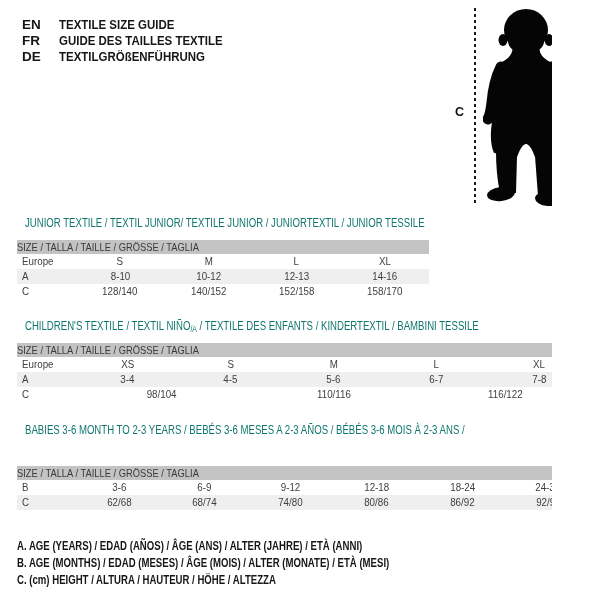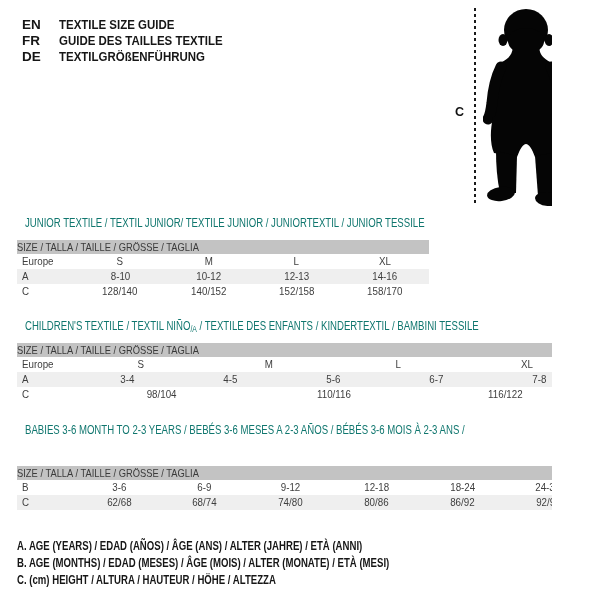--- a/index.html
+++ b/index.html
@@ -113,20 +113,21 @@
       </div>
     </div>
 
   <div class="section-title" id="title-children">
     <span class="cond"><span>CHILDREN'S TEXTILE / TEXTIL NIÑO</span><span class="subscript">/A</span><span> / TEXTILE DES ENFANTS / KINDERTEXTIL / BAMBINI TESSILE</span></span>
   </div>
   <div class="size-table" id="table-children">
       <div class="bar"><span class="cx-l">SIZE / TALLA / TAILLE / GRÖSSE / TAGLIA</span></div>
       <div class="row">
         <div class="cell-label"><span class="cx-l">Europe</span></div>
+        <div class="cell"><span class="cx">XS</span></div>
         <div class="cell"><span class="cx">S</span></div>
         <div class="cell"><span class="cx">M</span></div>
         <div class="cell"><span class="cx">L</span></div>
         <div class="cell"><span class="cx">XL</span></div>
       </div>
       <div class="row shaded">
         <div class="cell-label"><span class="cx-l">A</span></div>
         <div class="cell"><span class="cx">3-4</span></div>
         <div class="cell"><span class="cx">4-5</span></div>
         <div class="cell"><span class="cx">5-6</span></div>

